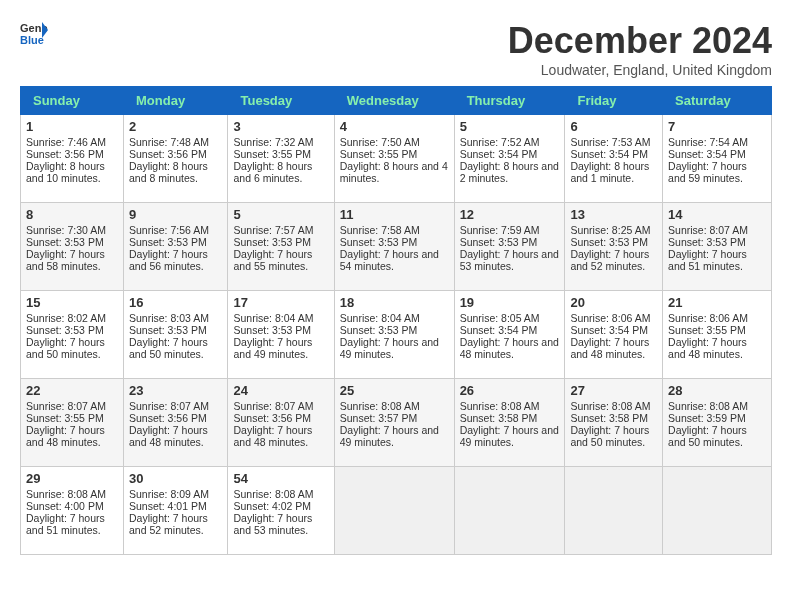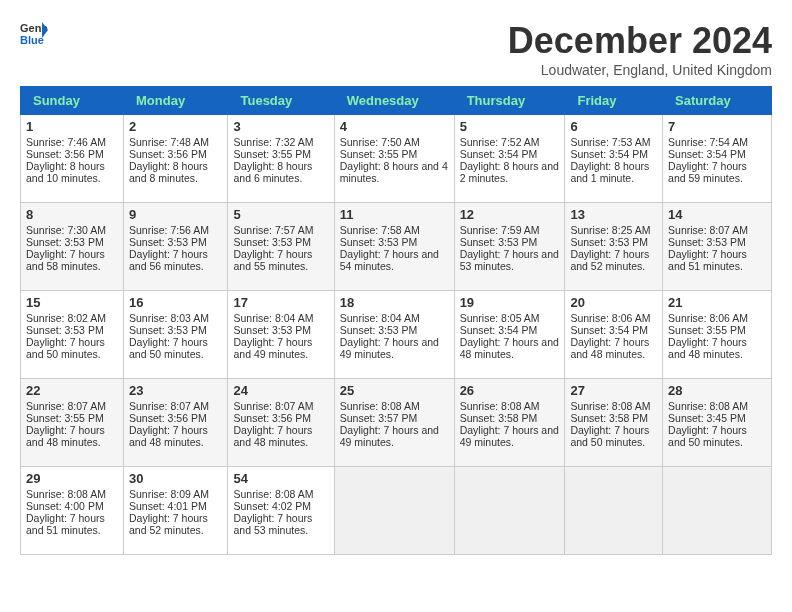--- a/index.html
+++ b/index.html
@@ -131,21 +131,21 @@
         <td><span class="day-number">20</span><span>Sunrise: 8:06 AM</span><br><span>Sunset: 3:54 PM</span><br><span>Daylight: 7 hours and 48 minutes.</span></td>
         <td><span class="day-number">21</span><span>Sunrise: 8:06 AM</span><br><span>Sunset: 3:55 PM</span><br><span>Daylight: 7 hours and 48 minutes.</span></td>
       </tr>
       <tr>
         <td><span class="day-number">22</span><span>Sunrise: 8:07 AM</span><br><span>Sunset: 3:55 PM</span><br><span>Daylight: 7 hours and 48 minutes.</span></td>
         <td><span class="day-number">23</span><span>Sunrise: 8:07 AM</span><br><span>Sunset: 3:56 PM</span><br><span>Daylight: 7 hours and 48 minutes.</span></td>
         <td><span class="day-number">24</span><span>Sunrise: 8:07 AM</span><br><span>Sunset: 3:56 PM</span><br><span>Daylight: 7 hours and 48 minutes.</span></td>
         <td><span class="day-number">25</span><span>Sunrise: 8:08 AM</span><br><span>Sunset: 3:57 PM</span><br><span>Daylight: 7 hours and 49 minutes.</span></td>
         <td><span class="day-number">26</span><span>Sunrise: 8:08 AM</span><br><span>Sunset: 3:58 PM</span><br><span>Daylight: 7 hours and 49 minutes.</span></td>
         <td><span class="day-number">27</span><span>Sunrise: 8:08 AM</span><br><span>Sunset: 3:58 PM</span><br><span>Daylight: 7 hours and 50 minutes.</span></td>
-        <td><span class="day-number">28</span><span>Sunrise: 8:08 AM</span><br><span>Sunset: 3:45 PM</span><br><span>Daylight: 7 hours and 50 minutes.</span></td>
+        <td><span class="day-number">28</span><span>Sunrise: 8:08 AM</span><br><span>Sunset: 3:59 PM</span><br><span>Daylight: 7 hours and 50 minutes.</span></td>
       </tr>
       <tr>
         <td><span class="day-number">29</span><span>Sunrise: 8:08 AM</span><br><span>Sunset: 4:00 PM</span><br><span>Daylight: 7 hours and 51 minutes.</span></td>
         <td><span class="day-number">30</span><span>Sunrise: 8:09 AM</span><br><span>Sunset: 4:01 PM</span><br><span>Daylight: 7 hours and 52 minutes.</span></td>
         <td><span class="day-number">54</span><span>Sunrise: 8:08 AM</span><br><span>Sunset: 4:02 PM</span><br><span>Daylight: 7 hours and 53 minutes.</span></td>
         <td class="empty-cell"></td>
         <td class="empty-cell"></td>
         <td class="empty-cell"></td>
         <td class="empty-cell"></td>
       </tr>

